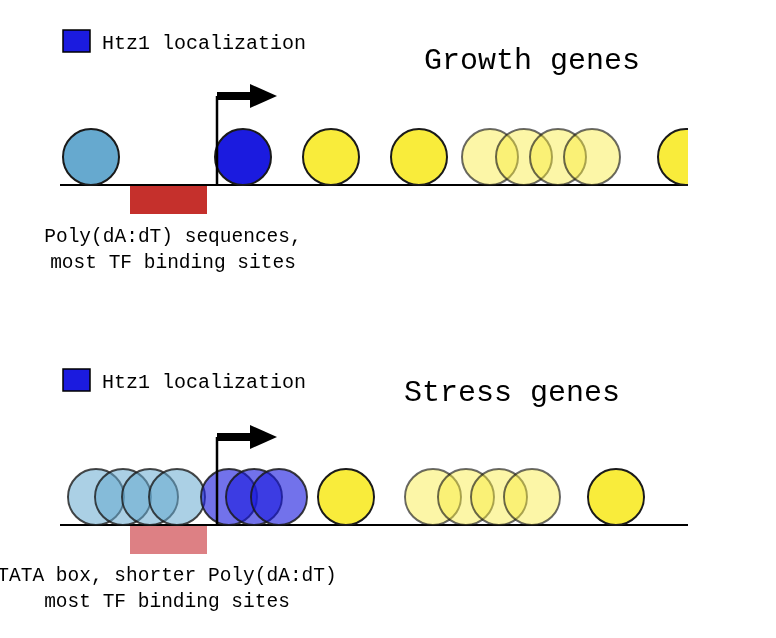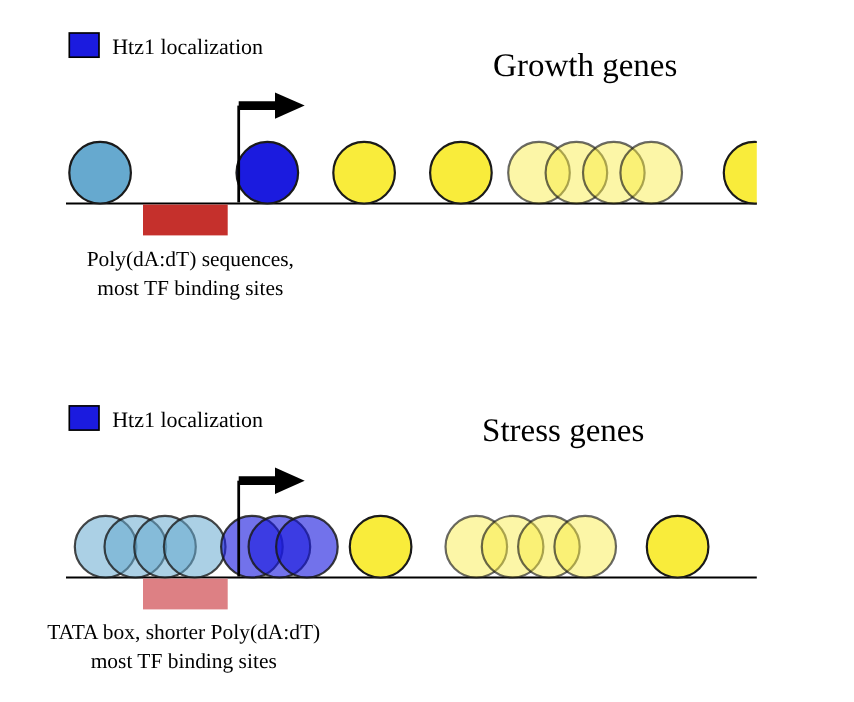--- a/index.html
+++ b/index.html
@@ -5,21 +5,21 @@
   html, body {
     margin: 0;
     padding: 0;
     background: #ffffff;
   }
   .canvas {
     position: relative;
     width: 688px;
     height: 638px;
     background: #ffffff;
-    font-family: Liberation Serif, serif;
+    font-family: Liberation Mono, monospace;
     overflow: hidden;
   }
   svg { display: block; }
   text { fill: #000000; }
   .legend-text  { font-size: 20px; }
   .title-text   { font-size: 30px; }
   .caption-text { font-size: 19.5px; }
 </style>
 </head>
 <body>

